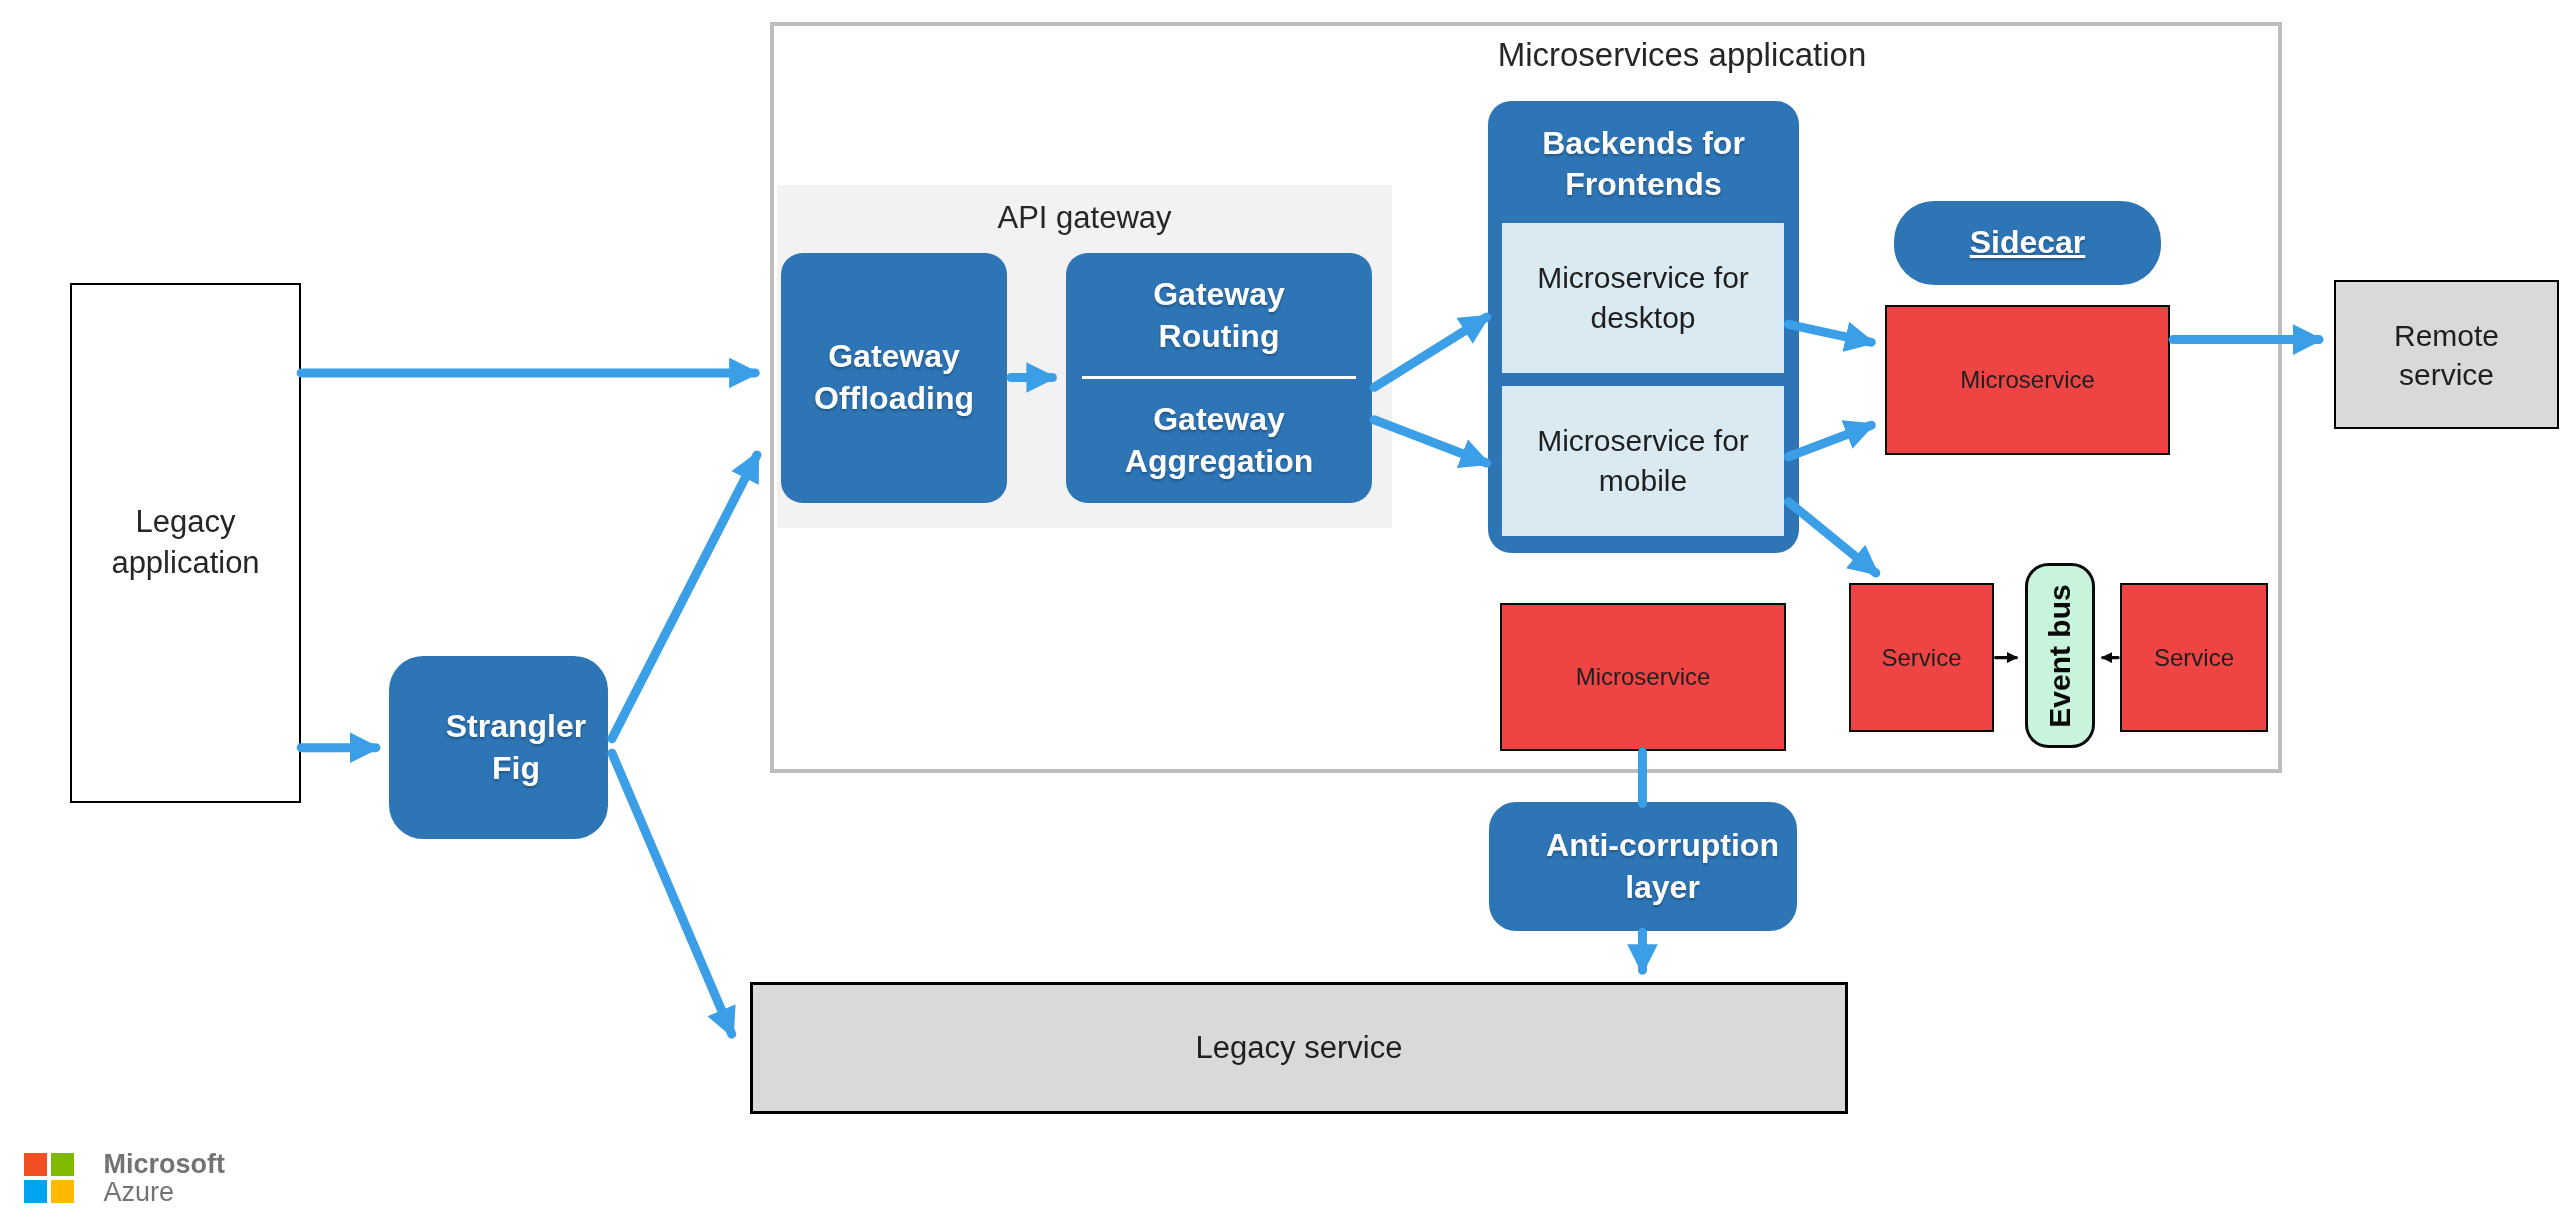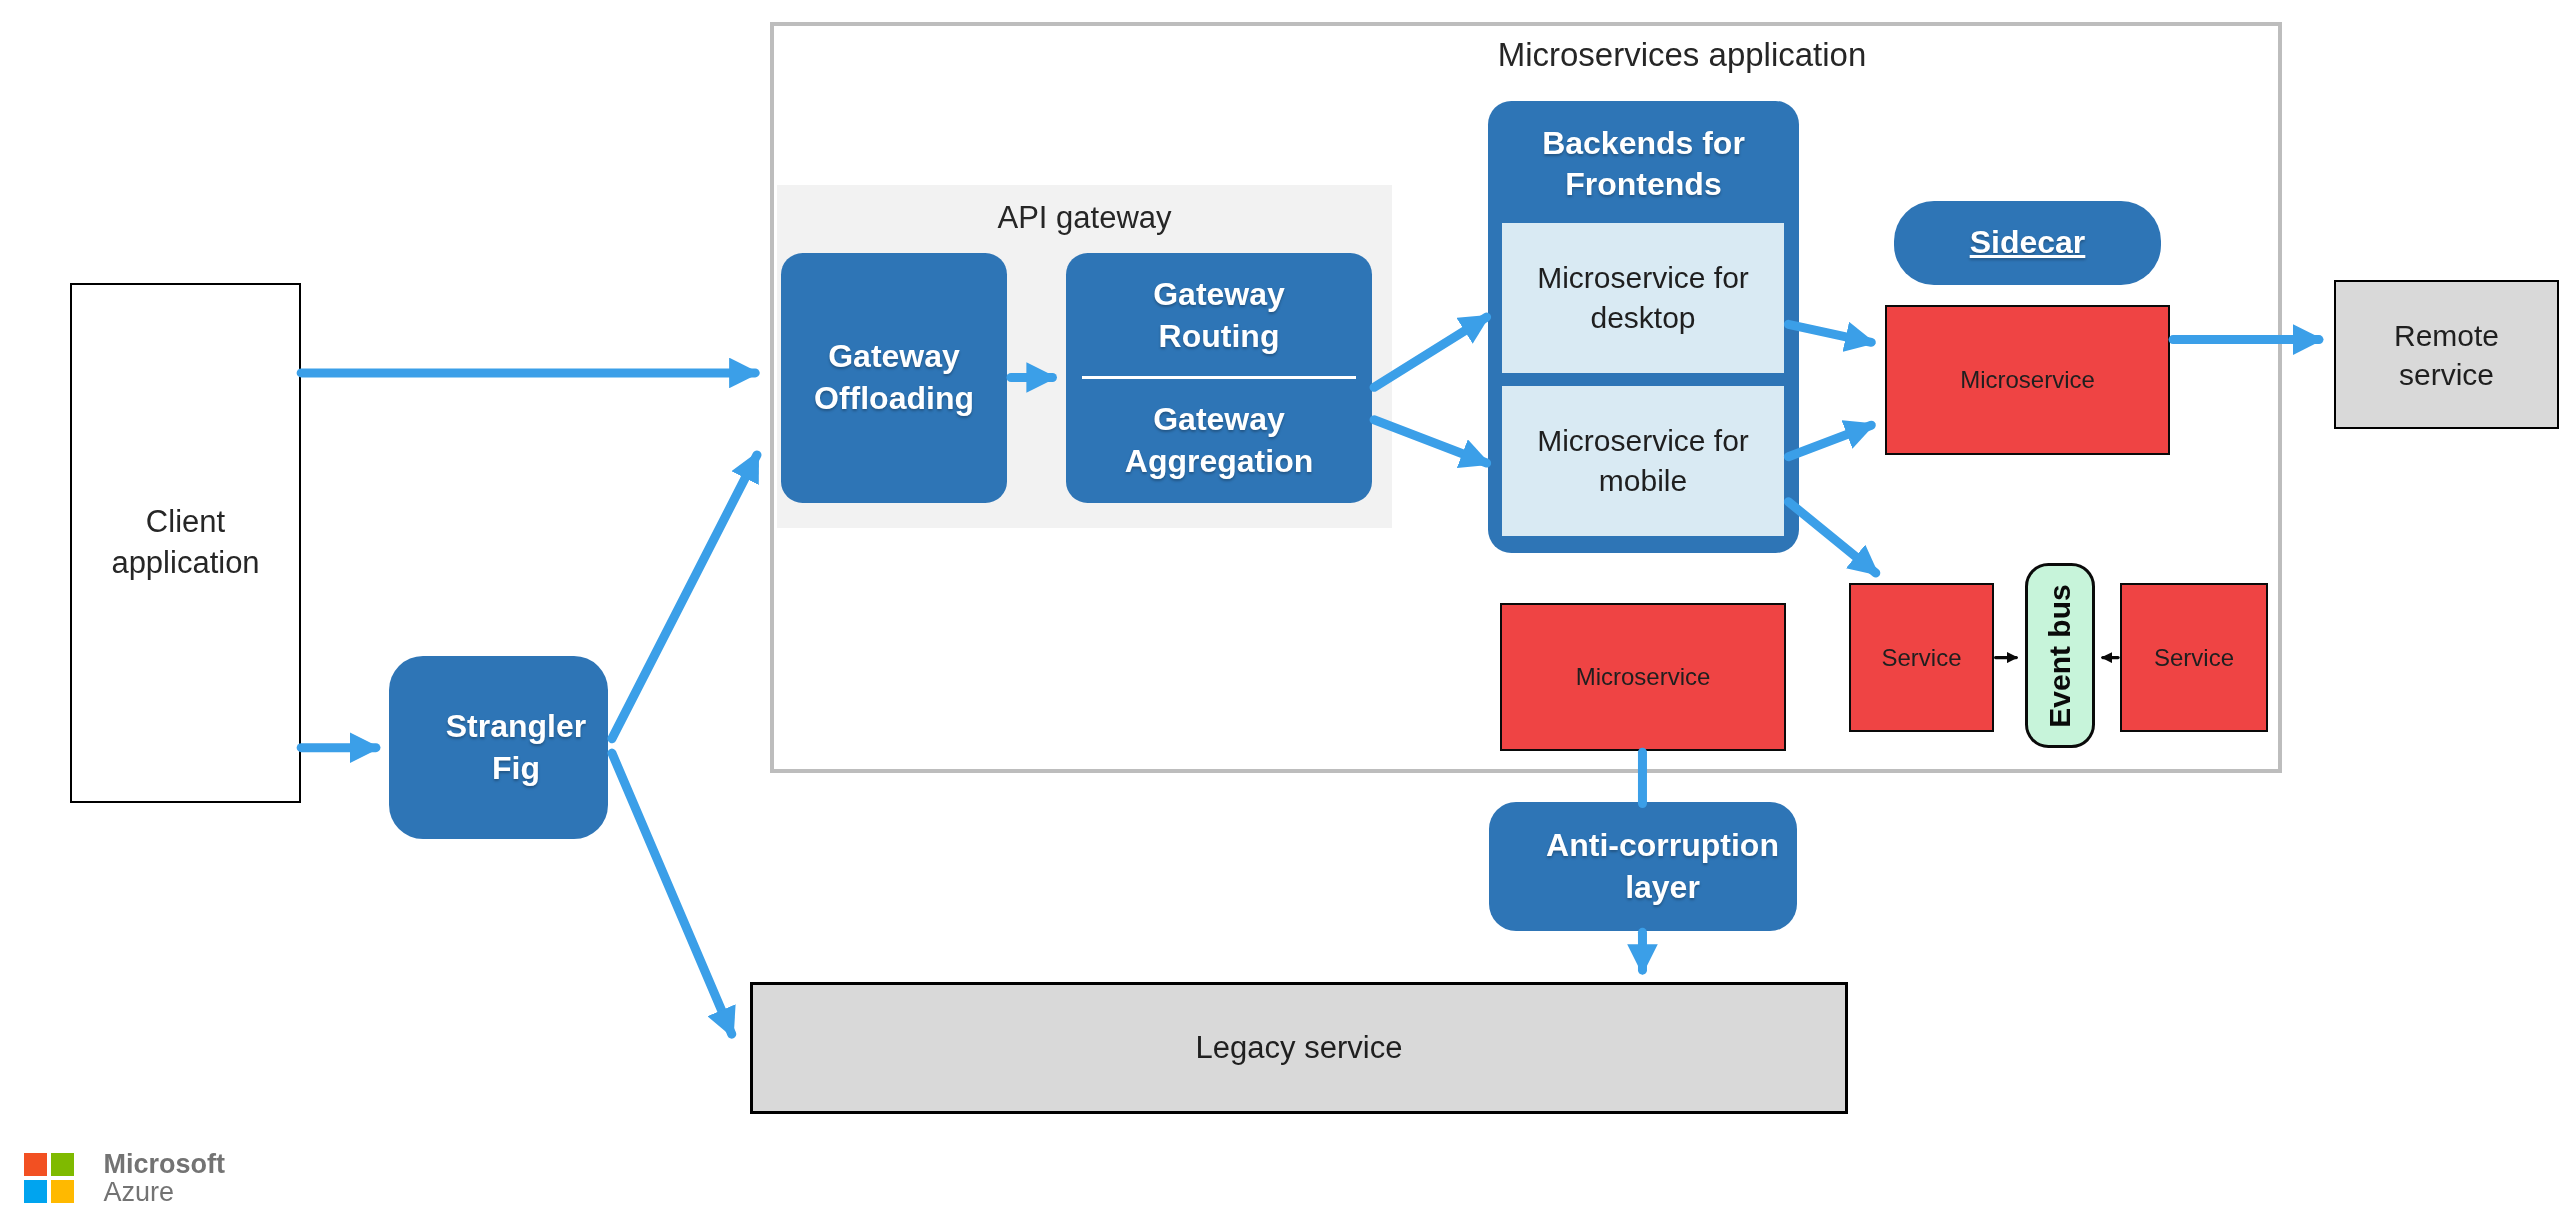--- a/index.html
+++ b/index.html
@@ -69,21 +69,21 @@
 <body>
 
 <div class="stage">
 
   <div class="container-frame"></div>
   <div class="container-title">Microservices application</div>
 
   <div class="apigw-region"></div>
   <div class="apigw-label">API gateway</div>
 
-  <div class="node plainbox client pre">Client
+  <div class="node plainbox client pre">Legacy
 application</div>
   <div class="node bluebox strangler pre">Strangler
 Fig</div>
 
   <div class="node bluebox offloading pre">Gateway
 Offloading</div>
   <div class="node bluebox routing">
     <div class="half pre">Gateway
 Routing</div>
     <div class="divider"></div>

